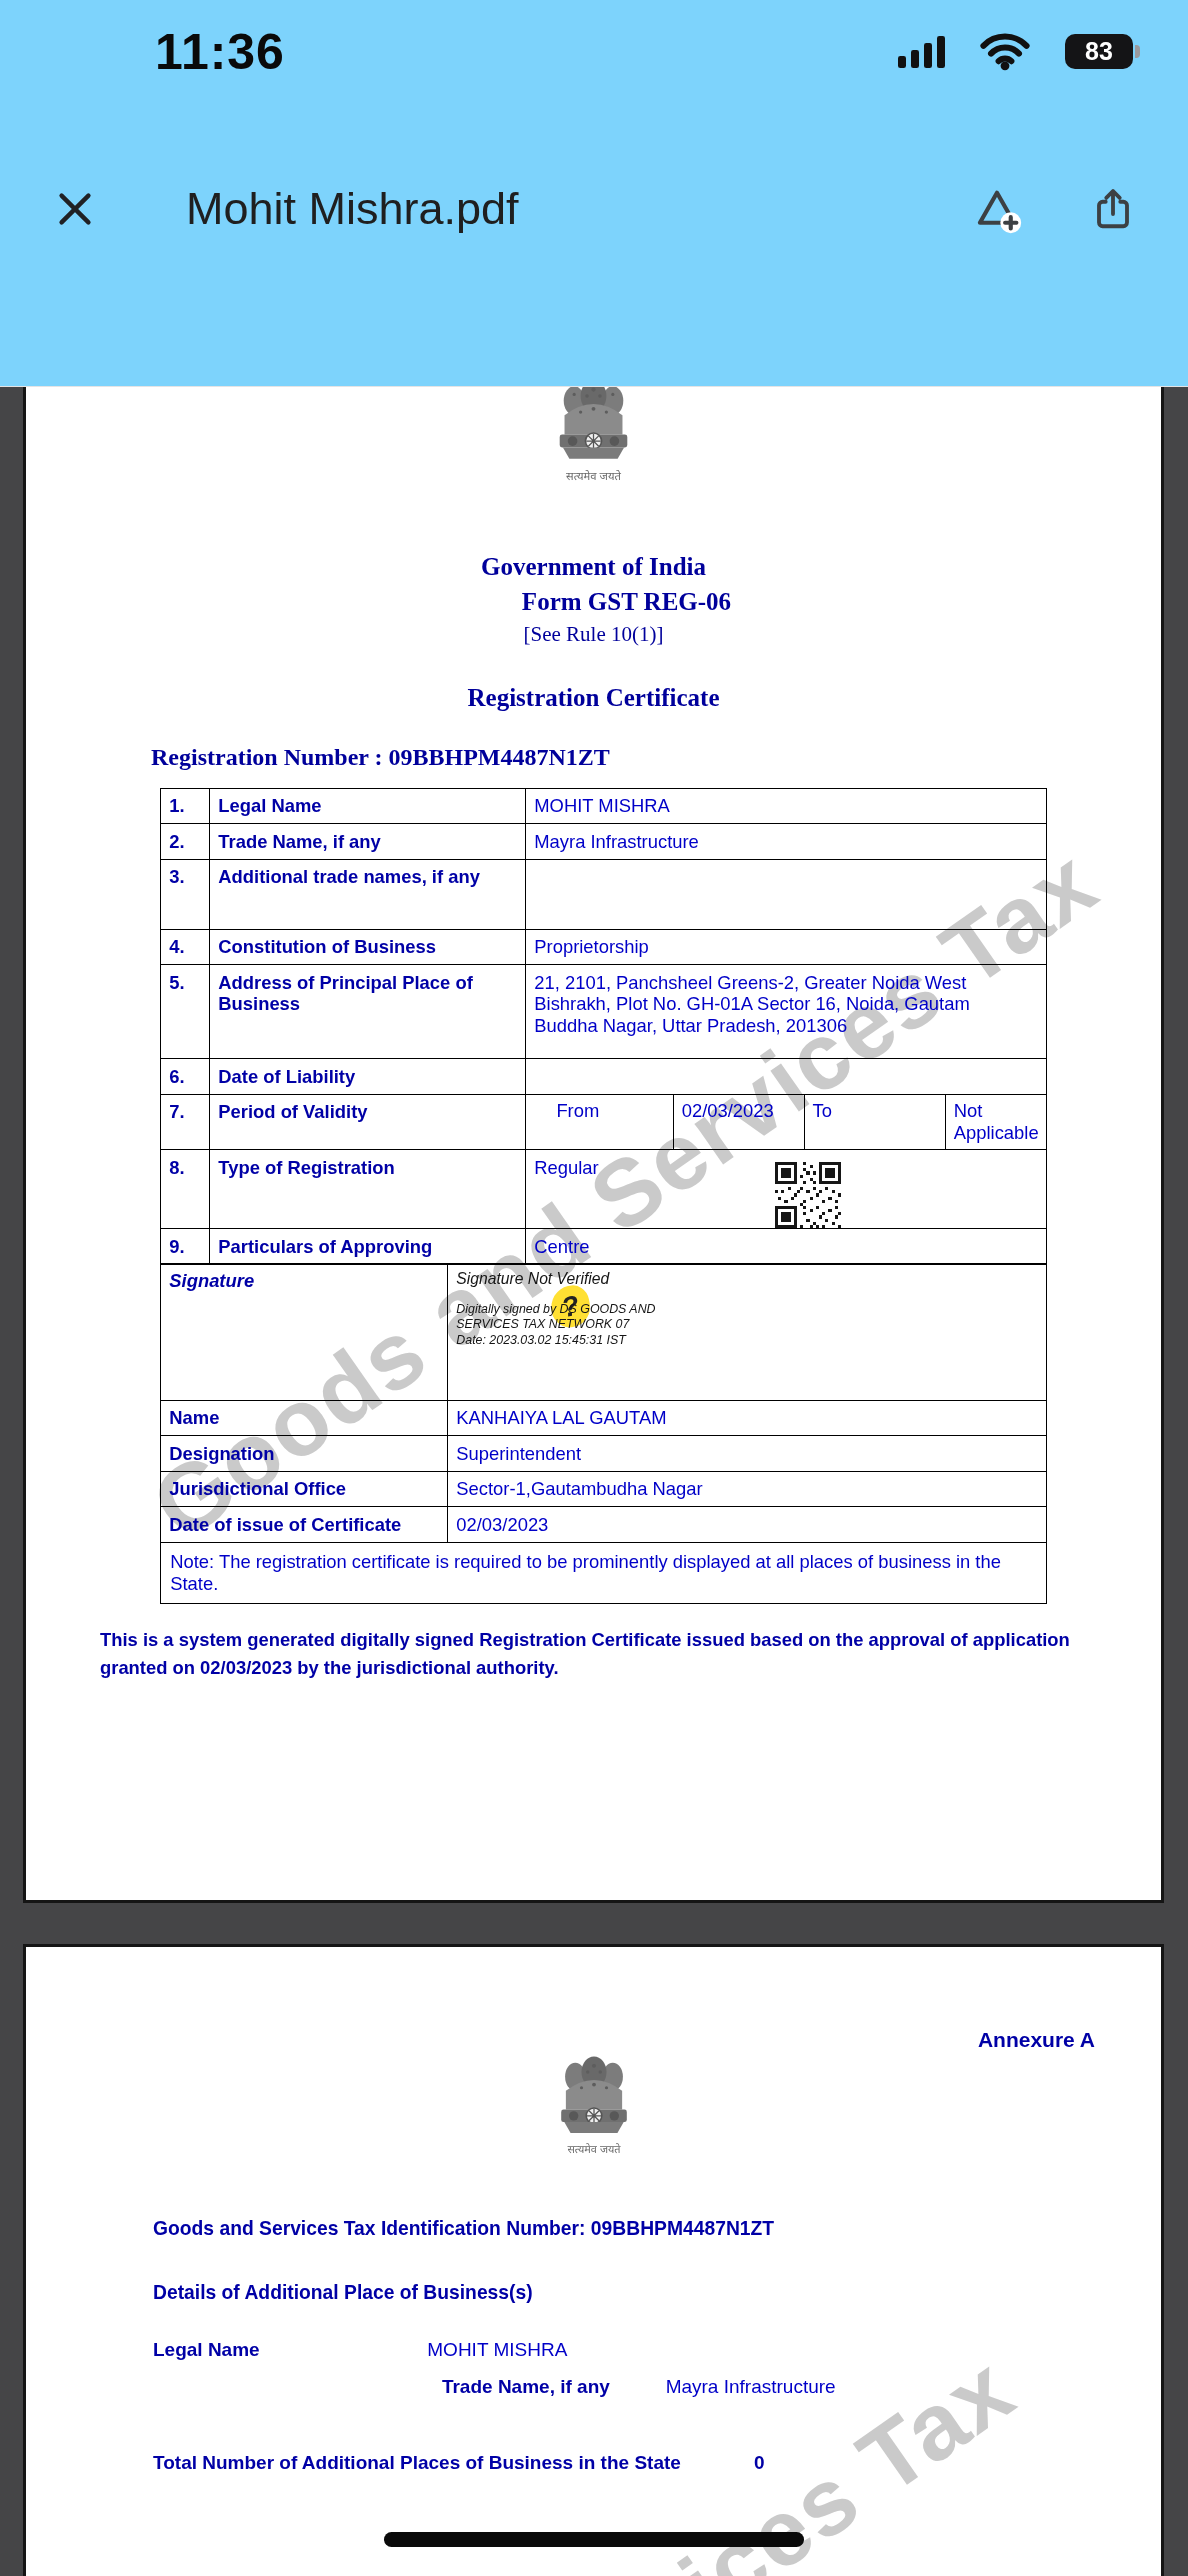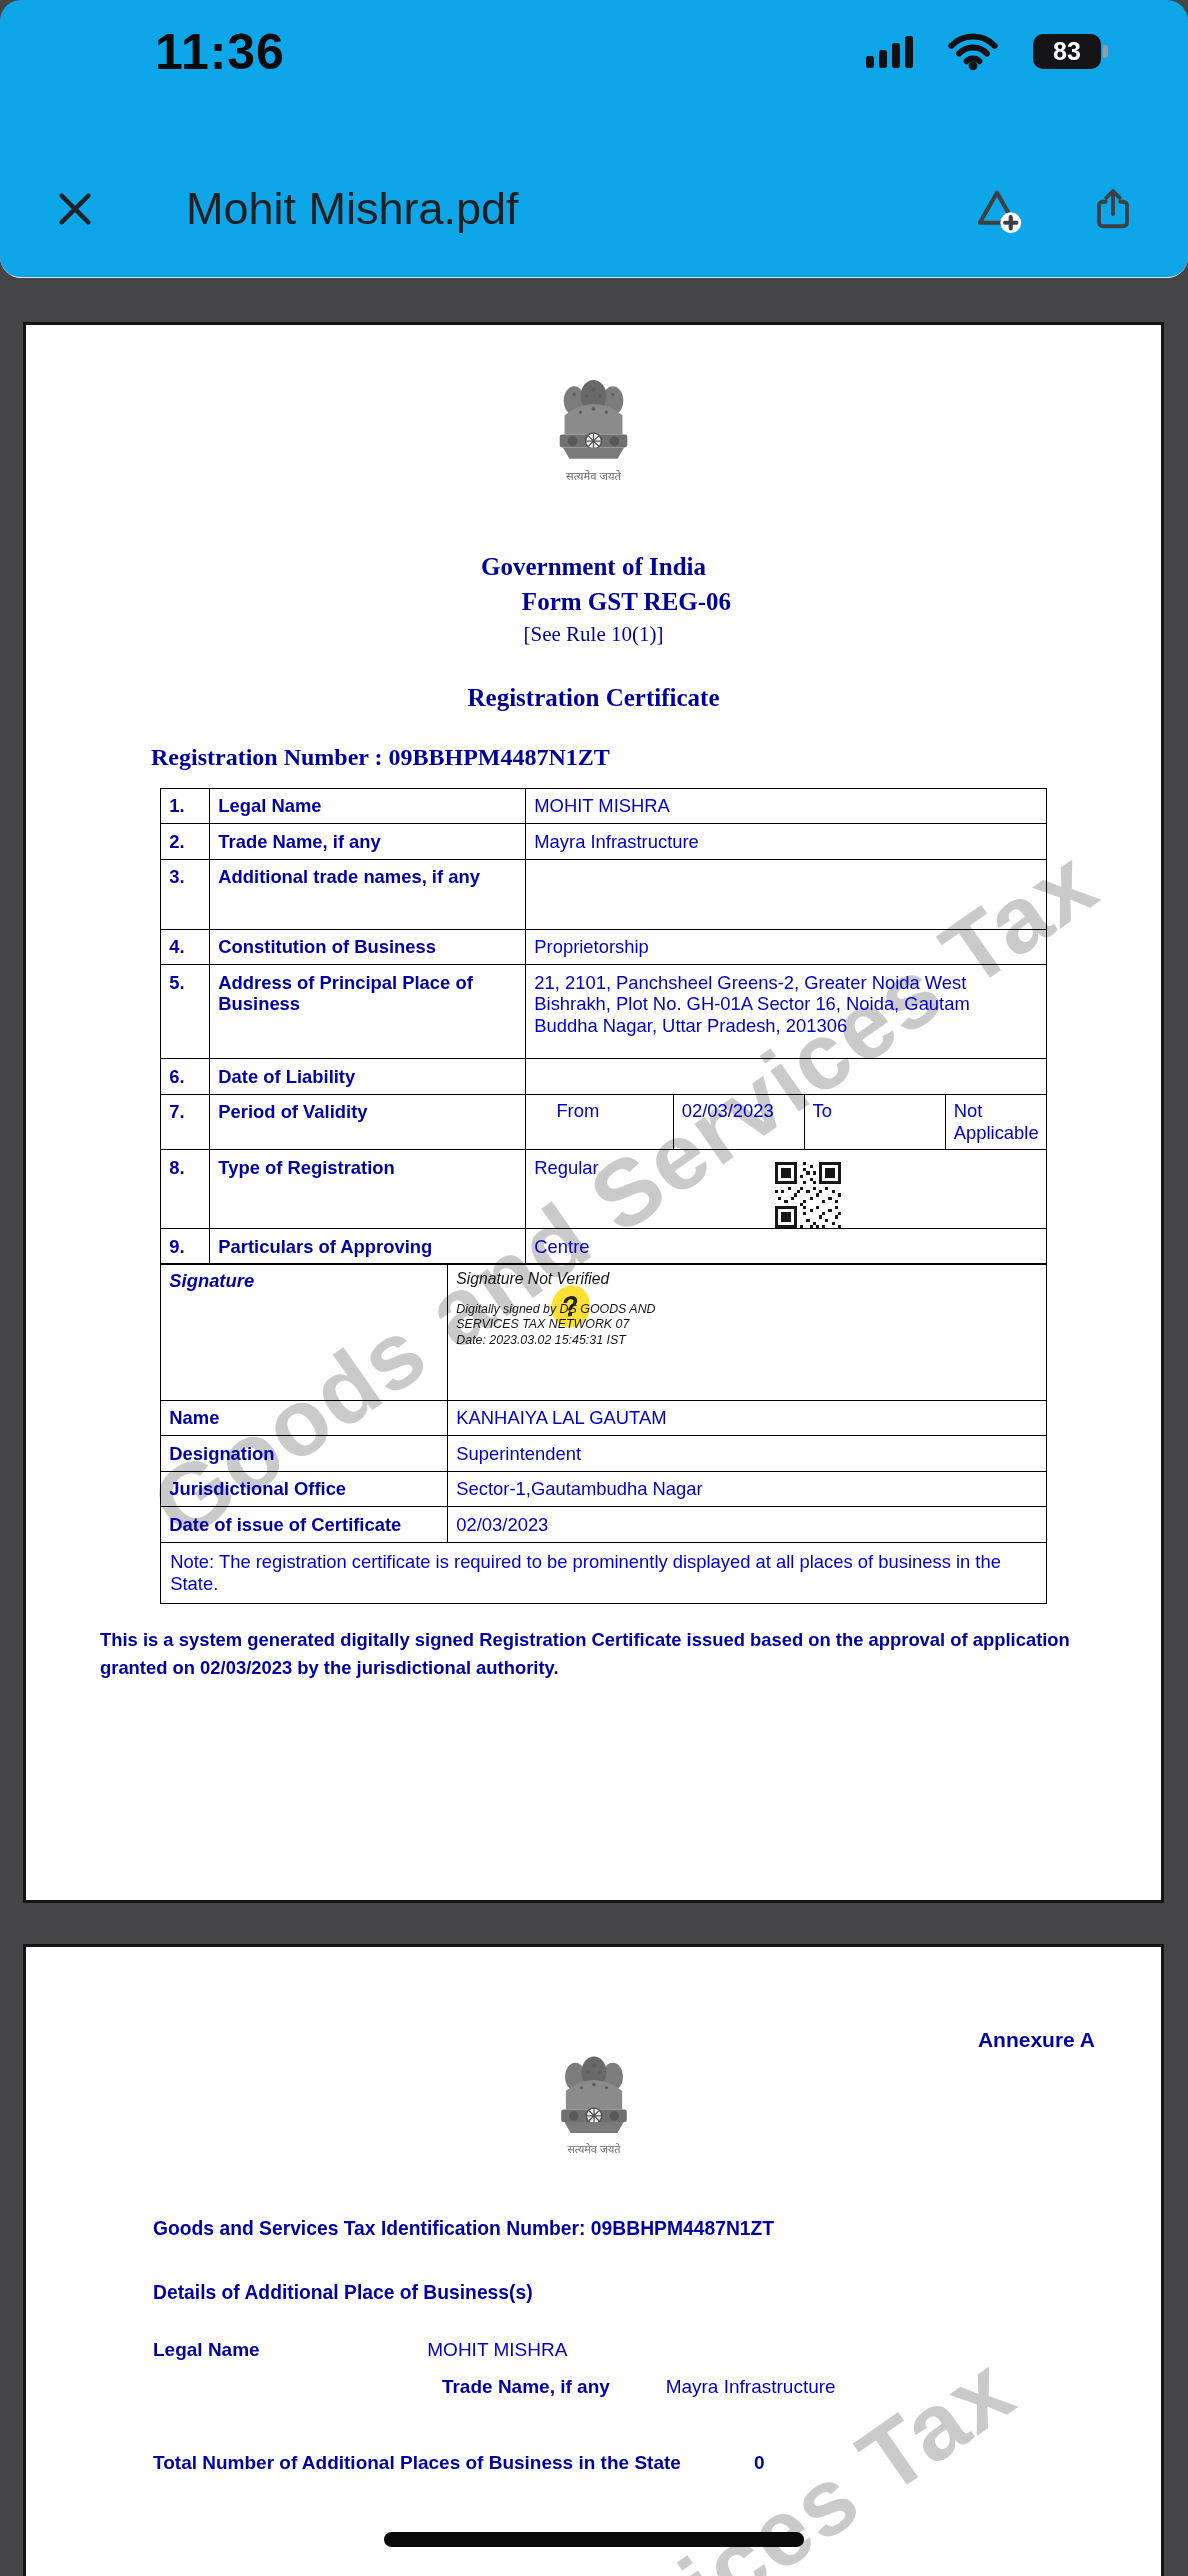--- a/index.html
+++ b/index.html
@@ -1,25 +1,25 @@
 <!DOCTYPE html>
 <html style="font-size:14.7px"><head>
 <meta charset="utf-8">
 <style>
   * { margin:0; padding:0; box-sizing:border-box; }
   html,body { width:1188px; height:2576px; overflow:hidden; background:#454547;
               font-family:"Liberation Sans", sans-serif; }
 
   
-  .top-chrome { position:absolute; top:0; left:0; width:1188px; height:278px;
-                background:#0ea5e9; border-bottom:1.8px solid #e4e4e6; z-index:40;border-radius:21px; }
+  .top-chrome { position:absolute; top:0; left:0; width:1188px; height:387px;
+                background:#7dd3fc; border-bottom:1.8px solid #e4e4e6; z-index:40; }
   .status-bar { position:absolute; top:0; left:0; right:0; height:103px;
                 display:flex; align-items:center; }
   .status-time { margin-left:155px; font-size:50px; font-weight:700; color:#0a0a0a; letter-spacing:0.9px;}
-  .status-icons { margin-left:auto; margin-right:87px; display:flex; align-items:center; gap:34px; }
+  .status-icons { margin-left:auto; margin-right:55px; display:flex; align-items:center; gap:34px; }
   .sig-bars { display:flex; align-items:flex-end; gap:4.6px; height:33px; }
   .sig-bars i { display:block; width:8.3px; background:#111; border-radius:2.3px; }
   .battery { position:relative; width:68px; height:35px; background:#141416; border-radius:10px;
              display:flex; align-items:center; justify-content:center; }
   .battery span { color:#fff; font-size:25px; font-weight:700; }
   .battery .nub { position:absolute; right:-7.4px; top:11px; width:5.5px; height:13px;
                   background:#9a9a9e; border-radius:0 3.7px 3.7px 0; }
 
   .app-header { position:absolute; top:103px; left:0; right:0; height:212px;
                 display:flex; align-items:center; padding:0 52px; }

